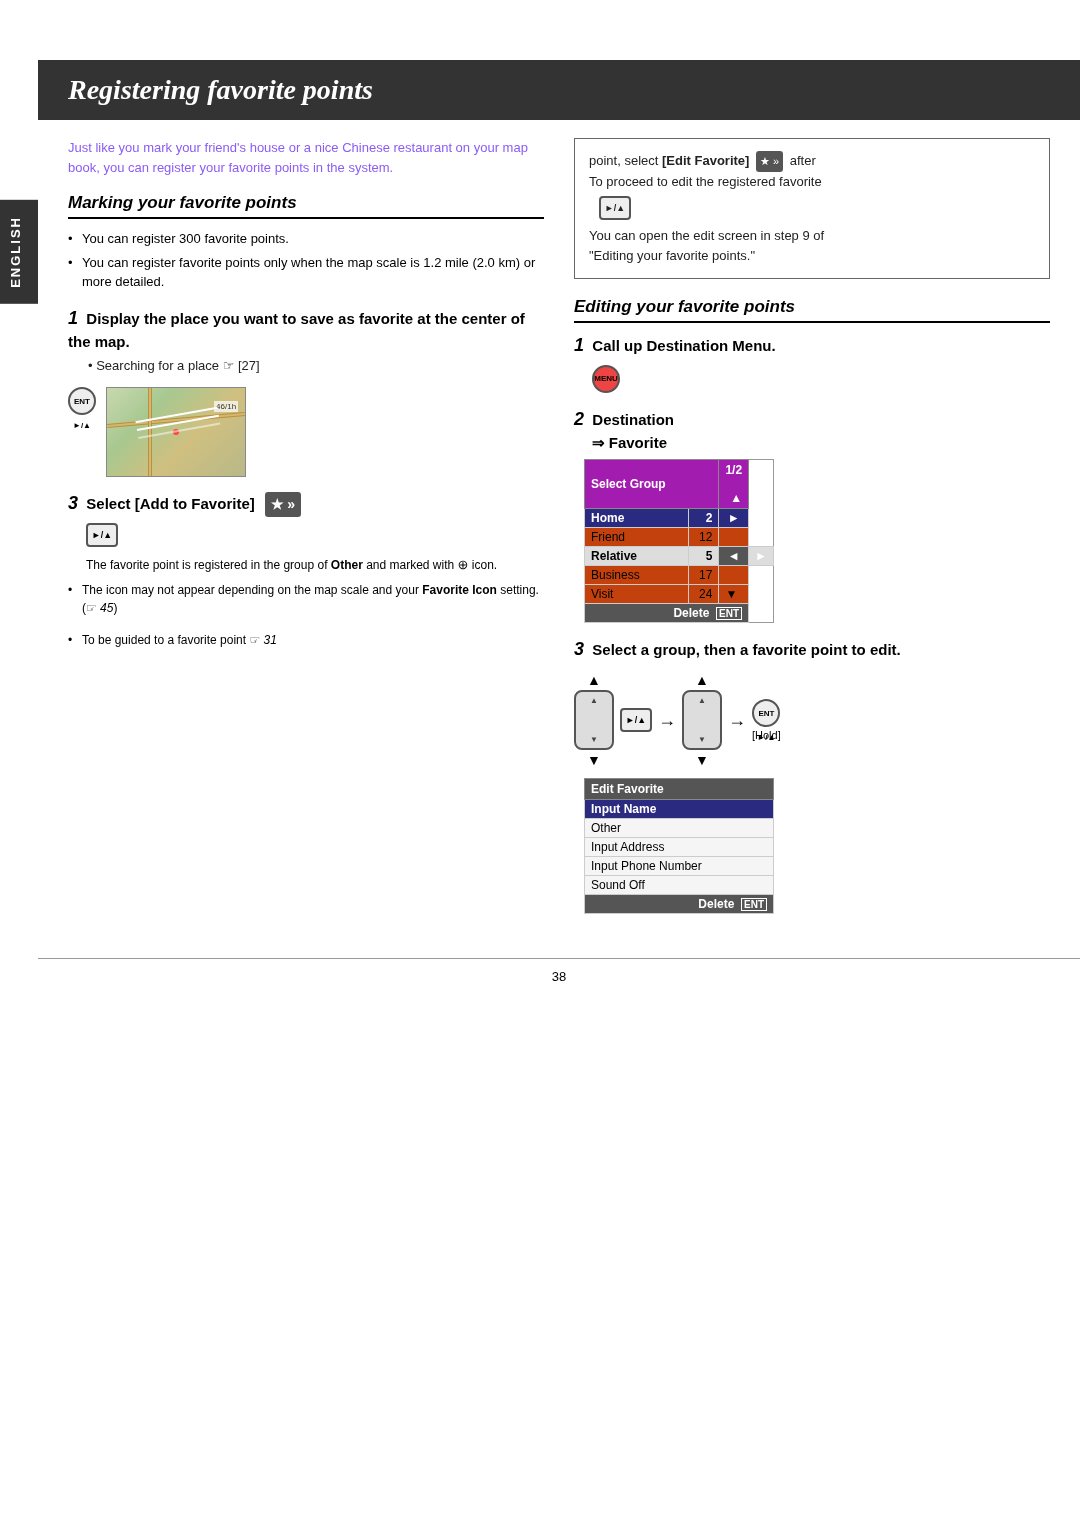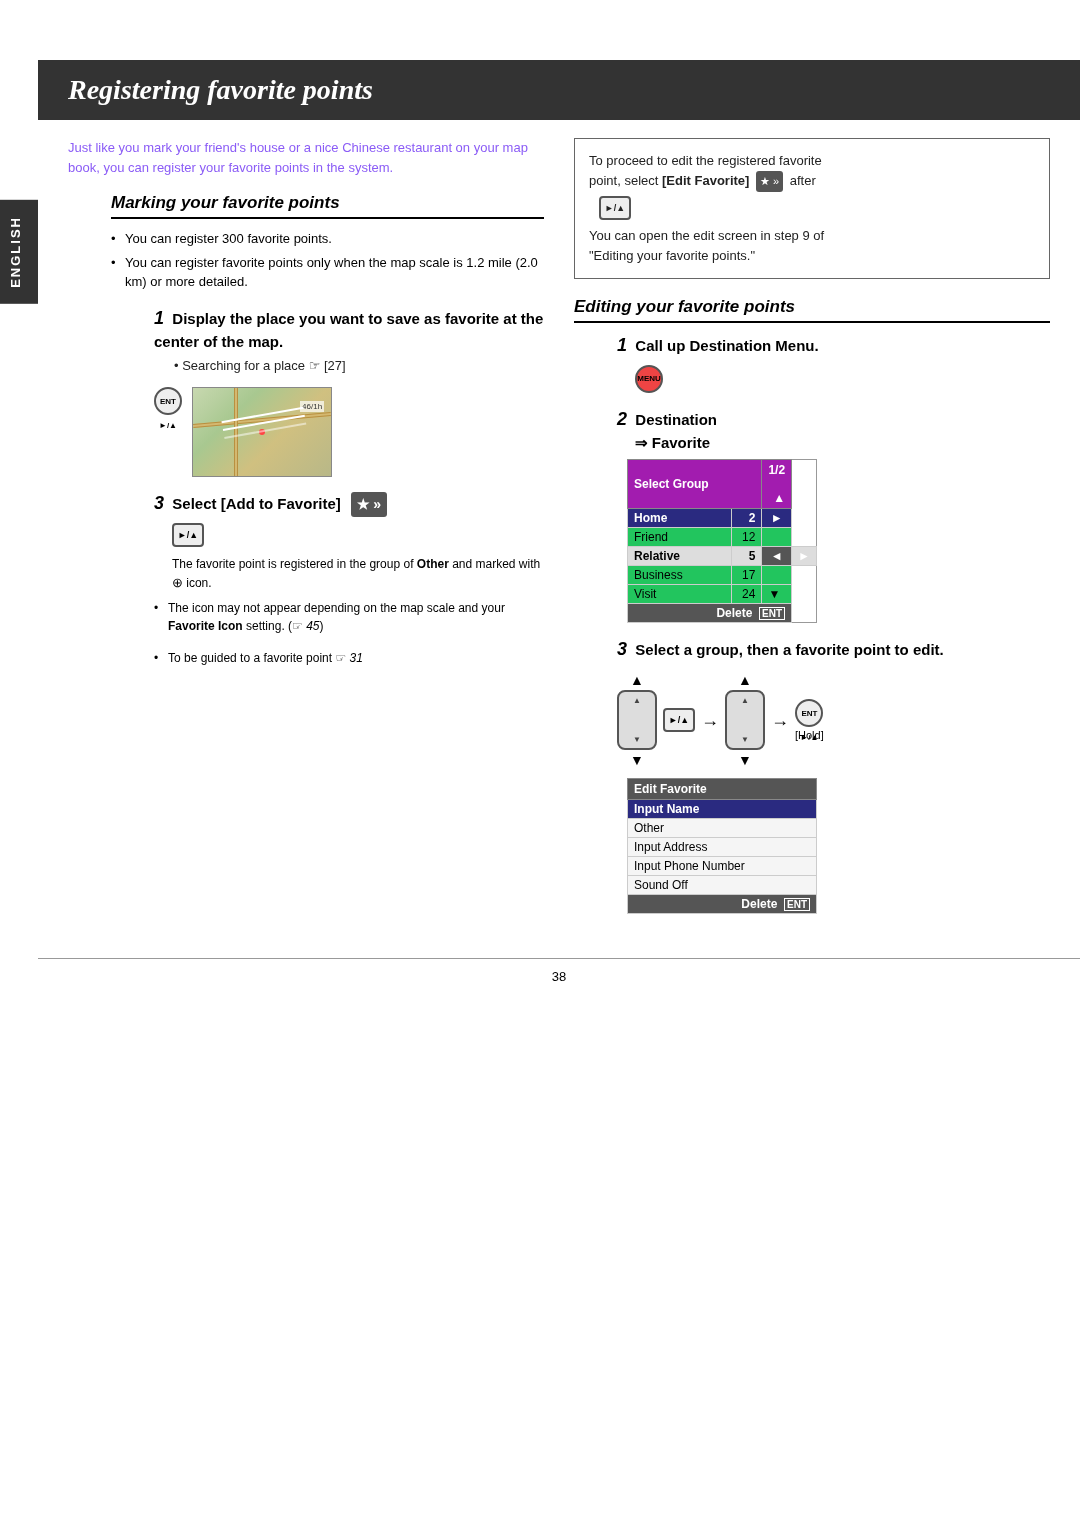--- a/index.html
+++ b/index.html
@@ -121,21 +121,20 @@
     }
     .bullet-list li::before {
       content: '•';
       position: absolute;
       left: 0;
     }
 
     
     .step {
       margin-bottom: 14px;
-      margin-left: 43px;
     }
     .step-header {
       font-size: 15px;
       font-weight: bold;
       margin-bottom: 6px;
       line-height: 1.4;
     }
     .step-number {
       font-size: 18px;
       font-weight: bold;
@@ -188,21 +187,21 @@
     .menu-table .header-row td {
       background: #a21caf;
       color: #fff;
       font-weight: bold;
       padding: 3px 6px;
       border: 1px solid #888;
     }
     .menu-table tr td {
       padding: 2px 6px;
       border: 1px solid #ccc;
-      background: #22c55e;
+      background: #c2410c;
     }
     .menu-table tr.highlighted td {
       background: #2a2a80;
       color: #fff;
       font-weight: bold;
     }
     .menu-table tr.dark-row td {
       background: #ddd;
       font-weight: bold;
     }
@@ -423,29 +422,29 @@
             To be guided to a favorite point ☞ <em>31</em>
           </div>
         </div>
       </div>
 
     </div>
 
     <div class="right-col">
 
       <div class="info-box">
-        <p>To proceed to edit the registered favorite</p>
         <p>
           <span>point, select </span>
           <span class="bold">[Edit Favorite]</span>
           <span style="margin:0 3px;">
             <span class="star-btn" style="font-size:11px;padding:2px 4px;">★ »</span>
           </span>
           <span> after</span>
         </p>
+        <p>To proceed to edit the registered favorite</p>
         <div style="margin:4px 0 6px 10px;">
           <div class="ent-btn" style="width:32px;height:24px;border-radius:4px;display:inline-flex;align-items:center;justify-content:center;font-size:9px;">►/▲</div>
         </div>
         <p>You can open the edit screen in step 9 of</p>
         <p>"Editing your favorite points."</p>
       </div>
 
       <div>
         <div class="section-heading">Editing your favorite points</div>
 

